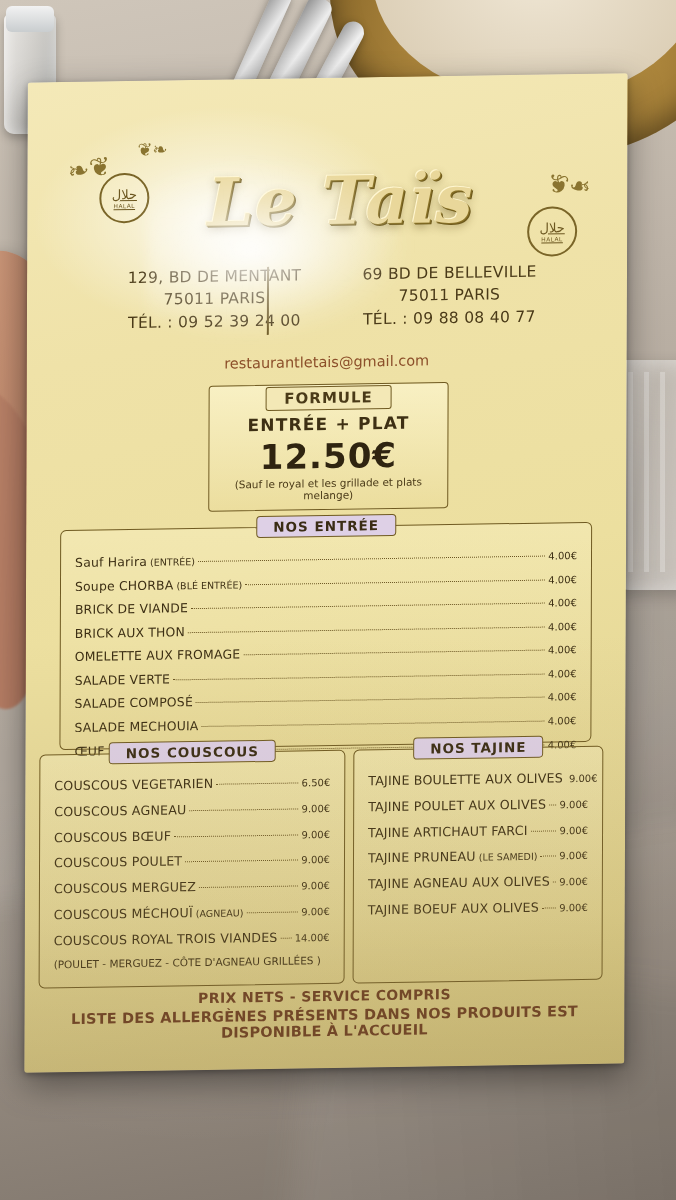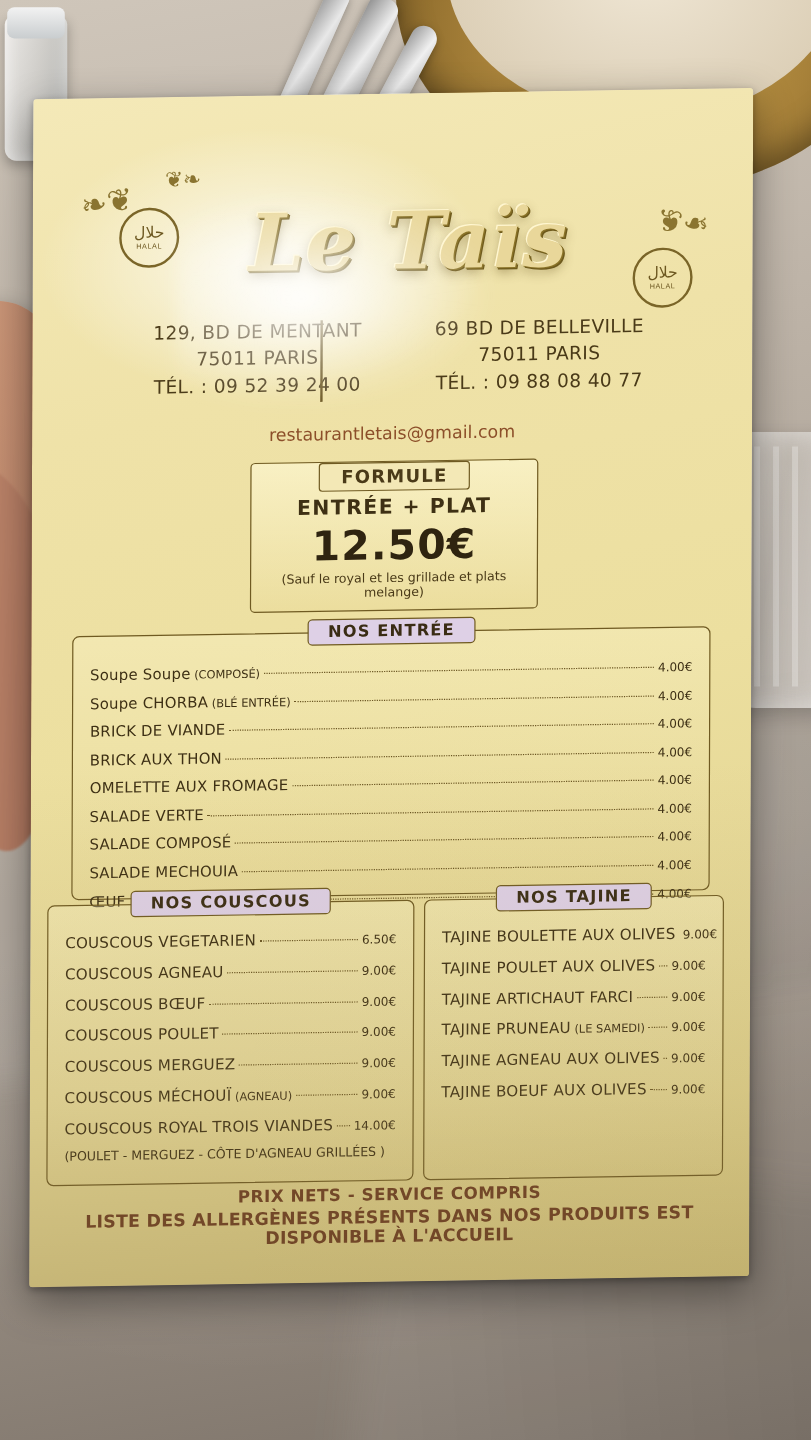--- a/index.html
+++ b/index.html
@@ -199,20 +199,21 @@
     position: absolute;
     width: 46px; height: 46px;
     border-radius: 50%;
     border: 2px solid #7a6528;
     display: flex;
     flex-direction: column;
     align-items: center;
     justify-content: center;
     color: #6c5720;
     line-height: 1;
+    text-decoration: underline;
   }
   .halal-badge .ar { font-size: 13px; font-family: "DejaVu Sans", sans-serif; }
   .halal-badge .lt { font-size: 6px; letter-spacing: 0.5px; margin-top: 2px; }
   #halal-left { left: 72px; top: 92px; }
   #halal-right { left: 500px; top: 132px; }
 
   .brand {
     position: absolute;
     left: 180px; top: 84px;
     font-family: "DejaVu Serif", serif;
@@ -447,22 +448,22 @@
       <div class="formule-title">FORMULE</div>
       <div class="formule-line">ENTRÉE + PLAT</div>
       <div class="formule-price">12.50€</div>
       <div class="formule-note">(Sauf le royal et les grillade et plats melange)</div>
     </div>
 
     <div class="panel" id="entree-panel">
       <div class="panel-title">NOS ENTRÉE</div>
       <div class="items" id="entree-items">
           <div class="item">
-            <span class="nm">Soupe Soupe</span>
-            <span class="sub">(COMPOSÉ)</span>
+            <span class="nm">Sauf Harira</span>
+            <span class="sub">(ENTRÉE)</span>
             <span class="dots"></span>
             <span class="pr">4.00€</span>
           </div>
           <div class="item">
             <span class="nm">Soupe CHORBA</span>
             <span class="sub">(BLÉ ENTRÉE)</span>
             <span class="dots"></span>
             <span class="pr">4.00€</span>
           </div>
           <div class="item">

